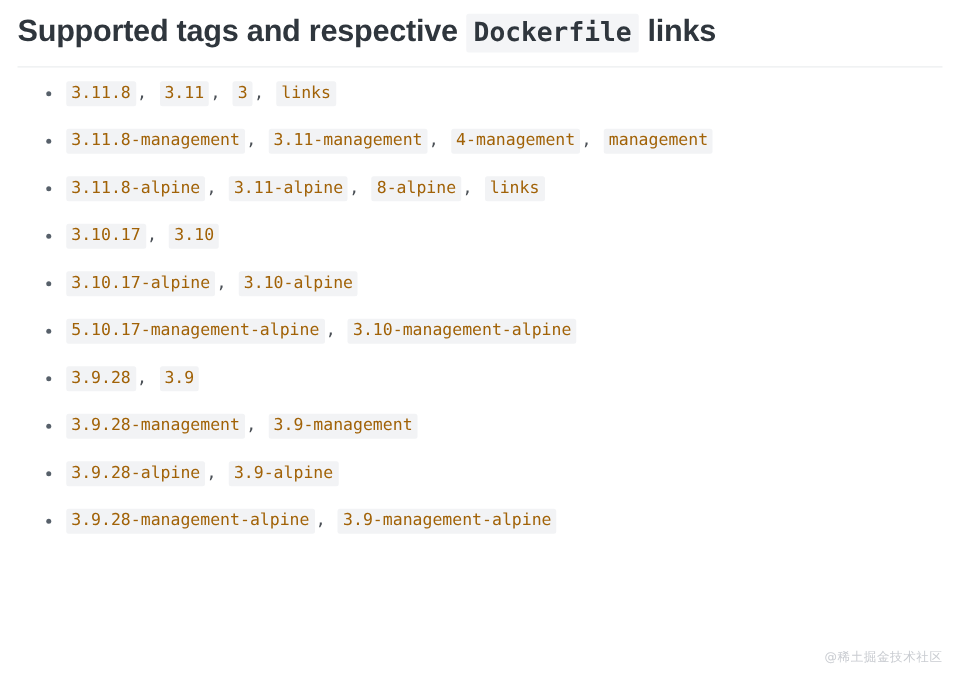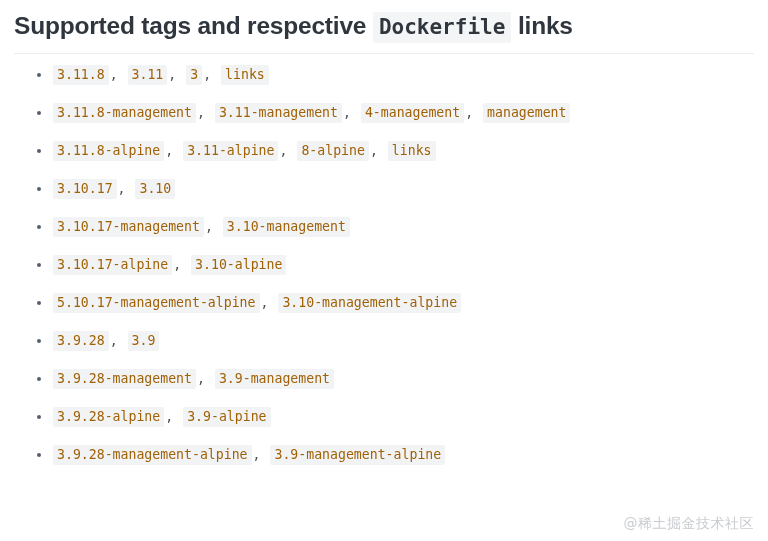--- a/index.html
+++ b/index.html
@@ -94,21 +94,21 @@
     color: #4a4f55;
     padding: 0 2px 0 1px;
   }
 
   
   .watermark {
     position: absolute;
     right: 14px;
     bottom: 8px;
     font-family: "DejaVu Sans", sans-serif;
-    font-size: 14px;
+    font-size: 10px;
     color: #c9ccd1;
     letter-spacing: 0.5px;
     user-select: none;
   }
 </style>
 </head>
 <body>
 
 <div class="page">
 
@@ -118,21 +118,20 @@
       <span class="title-code">Dockerfile</span>
       <span>links</span>
     </h1>
   </div>
 
   <ul class="tag-list" id="tag-list">
       <li><span class="tag-line"><a class="tag" href="#">3.11.8</a><span class="sep">,</span> <a class="tag" href="#">3.11</a><span class="sep">,</span> <a class="tag" href="#">3</a><span class="sep">,</span> <a class="tag" href="#">links</a></span></li>
       <li><span class="tag-line"><a class="tag" href="#">3.11.8-management</a><span class="sep">,</span> <a class="tag" href="#">3.11-management</a><span class="sep">,</span> <a class="tag" href="#">4-management</a><span class="sep">,</span> <a class="tag" href="#">management</a></span></li>
       <li><span class="tag-line"><a class="tag" href="#">3.11.8-alpine</a><span class="sep">,</span> <a class="tag" href="#">3.11-alpine</a><span class="sep">,</span> <a class="tag" href="#">8-alpine</a><span class="sep">,</span> <a class="tag" href="#">links</a></span></li>
       <li><span class="tag-line"><a class="tag" href="#">3.10.17</a><span class="sep">,</span> <a class="tag" href="#">3.10</a></span></li>
-      <li><span class="tag-line"><a class="tag" href="#">3.10.17-management</a><span class="sep">,</span> <a class="tag" href="#">3.10-management</a></span></li>
       <li><span class="tag-line"><a class="tag" href="#">3.10.17-alpine</a><span class="sep">,</span> <a class="tag" href="#">3.10-alpine</a></span></li>
       <li><span class="tag-line"><a class="tag" href="#">5.10.17-management-alpine</a><span class="sep">,</span> <a class="tag" href="#">3.10-management-alpine</a></span></li>
       <li><span class="tag-line"><a class="tag" href="#">3.9.28</a><span class="sep">,</span> <a class="tag" href="#">3.9</a></span></li>
       <li><span class="tag-line"><a class="tag" href="#">3.9.28-management</a><span class="sep">,</span> <a class="tag" href="#">3.9-management</a></span></li>
       <li><span class="tag-line"><a class="tag" href="#">3.9.28-alpine</a><span class="sep">,</span> <a class="tag" href="#">3.9-alpine</a></span></li>
       <li><span class="tag-line"><a class="tag" href="#">3.9.28-management-alpine</a><span class="sep">,</span> <a class="tag" href="#">3.9-management-alpine</a></span></li>
     </ul>
 
   <div class="watermark">@稀土掘金技术社区</div>
 

